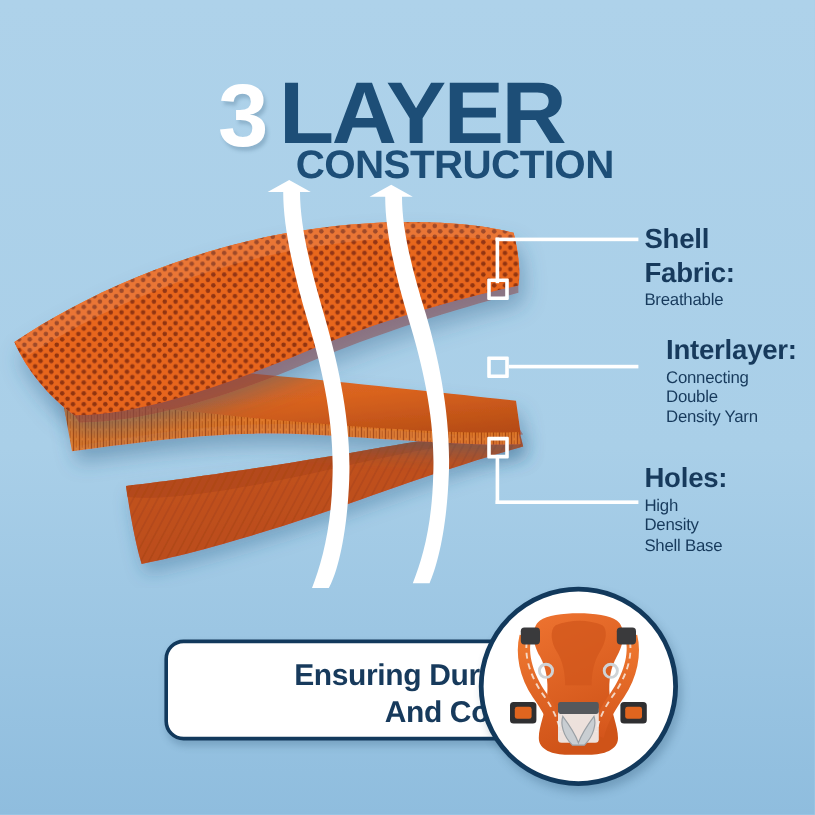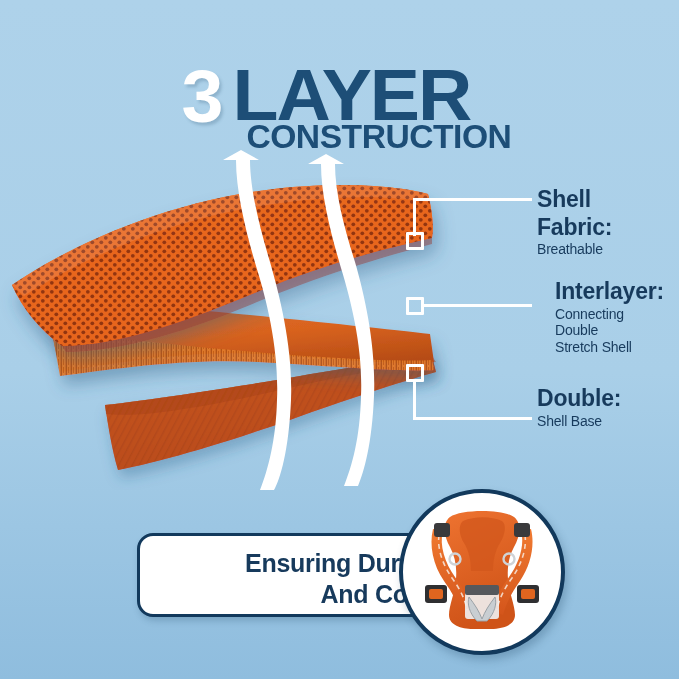--- a/index.html
+++ b/index.html
@@ -179,30 +179,31 @@
     </div>
   </div>
 
   <div class="callout">
     <div class="cal-sq" style="left:406px;top:297px;"></div>
     <div class="cal-line cal-h" style="left:424px;top:304px;width:108px;"></div>
     <div class="cal-text" style="left:516px;top:278px;margin-left:39px;">
       <div class="cal-head">Interlayer:</div>
       <div class="cal-body">Connecting</div>
       <div class="cal-body">Double</div>
-      <div class="cal-body">Stretch Shell</div>
+      <div class="cal-body">Density Yarn</div>
     </div>
   </div>
 
   <div class="callout">
     <div class="cal-sq" style="left:406px;top:364px;"></div>
     <div class="cal-line cal-v" style="left:413px;top:380px;height:40px;"></div>
     <div class="cal-line cal-h" style="left:413px;top:417px;width:119px;"></div>
     <div class="cal-text" style="left:537px;top:385px;">
-      <div class="cal-head">Double:</div>
+      <div class="cal-head">Holes:</div>
+      <div class="cal-body">High Density</div>
       <div class="cal-body">Shell Base</div>
     </div>
   </div>
 
   <div id="banner">
     <div id="banner-text">
       <div>Ensuring Durability</div>
       <div>And Comfort</div>
     </div>
   </div>

